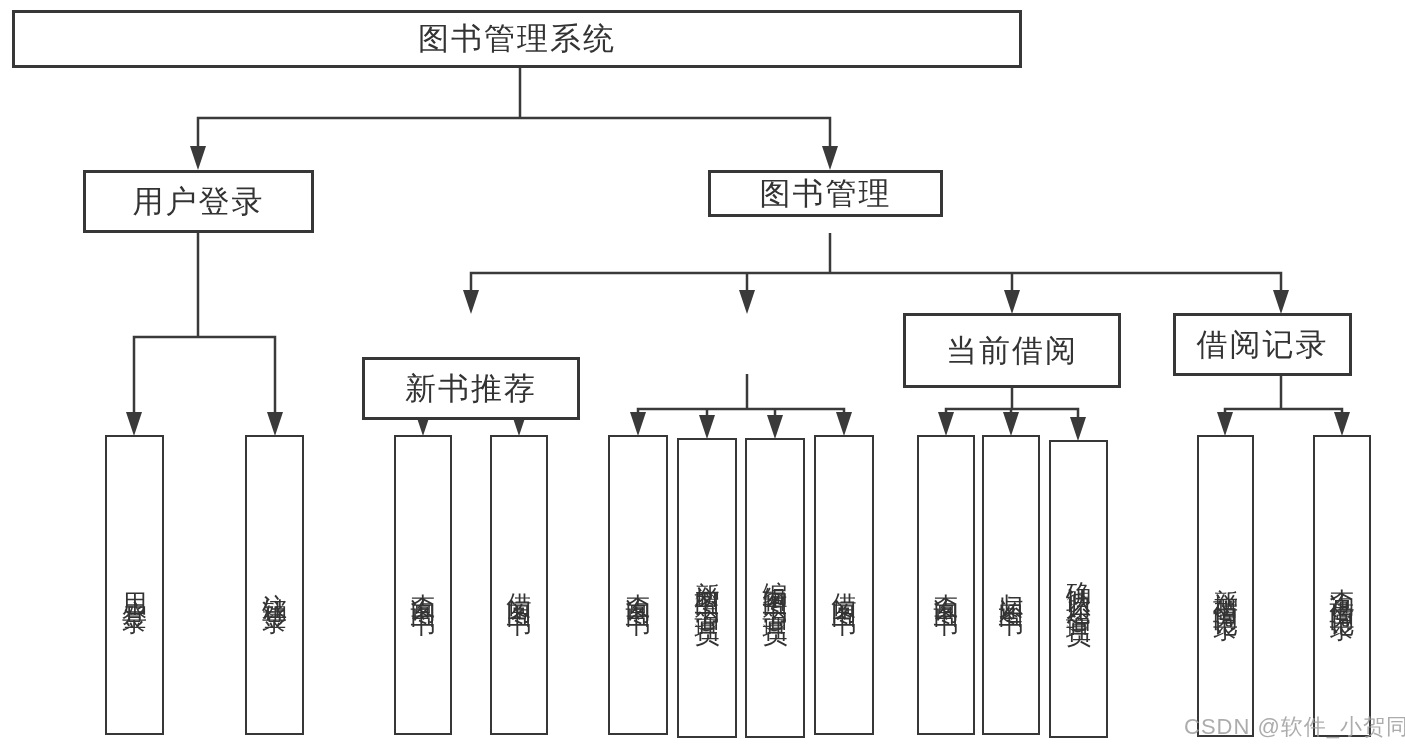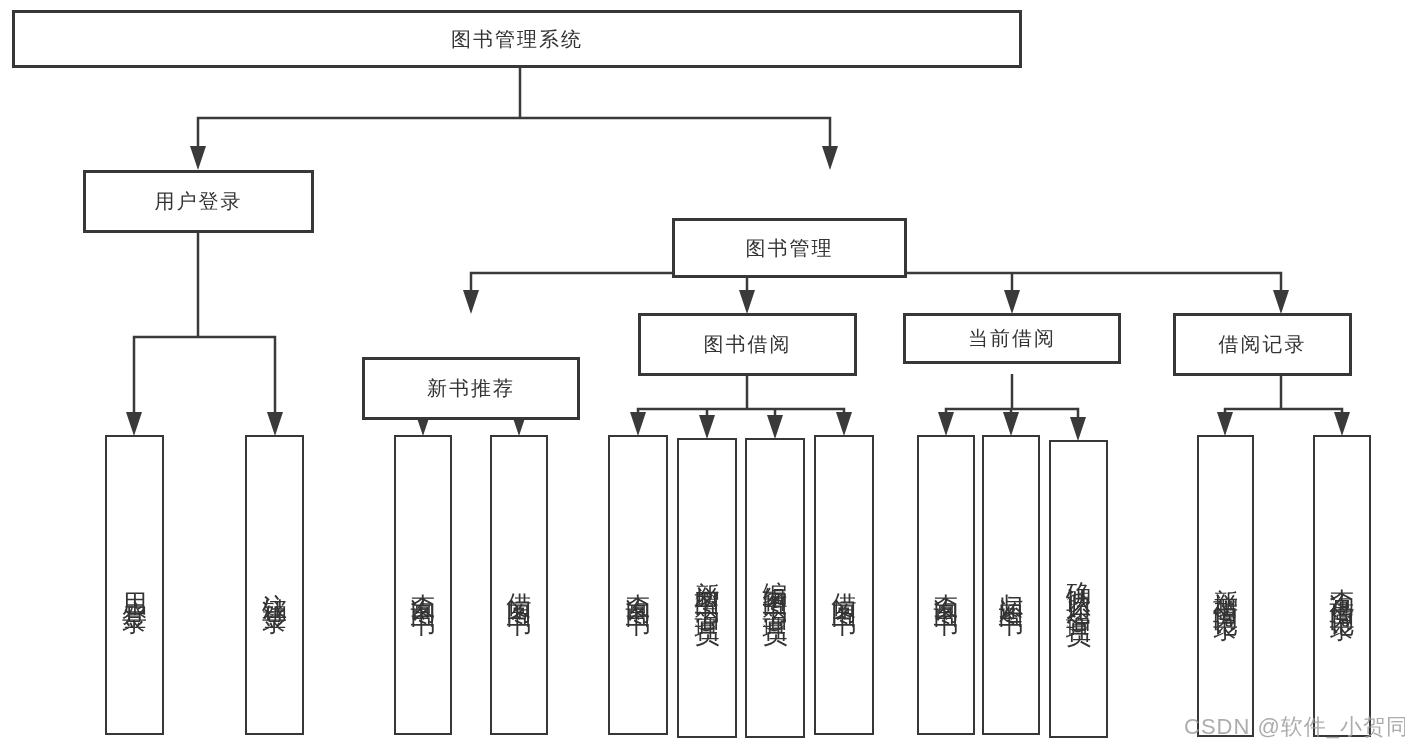--- a/index.html
+++ b/index.html
@@ -17,21 +17,21 @@
     width: 1405px; height: 747px;
   }
   .hbox {
     position: absolute;
     box-sizing: border-box;
     border: 3px solid #373737;
     background: #ffffff;
     display: flex;
     align-items: center;
     justify-content: center;
-    font-size: 20px;
+    font-size: 31px;
     letter-spacing: 2px;
     color: #333333;
     white-space: nowrap;
   }
   .vbox {
     position: absolute;
     box-sizing: border-box;
     border: 2.5px solid #373737;
     background: #ffffff;
     display: flex;
@@ -111,25 +111,24 @@
       <path d="M1281 374 V409"></path>
       <path d="M1225 420 V409 H1342 V420"></path>
       <polygon points="1217,412 1233,412 1225,436" fill="#3a3a3a" stroke="none"></polygon>
       <polygon points="1334,412 1350,412 1342,436" fill="#3a3a3a" stroke="none"></polygon>
     </g>
   </svg>
 
   <div class="hbox" style="left:12px; top:10px; width:1010px; height:58px;">图书管理系统</div>
 
   <div class="hbox" style="left:83px; top:170px; width:231px; height:63px;">用户登录</div>
-  <div class="hbox" style="left:672px; top:170px; width:235px; height:60px;margin-top:48px;">图书管理</div>
+  <div class="hbox" style="left:708px; top:170px; width:235px; height:47px;">图书管理</div>
 
   <div class="hbox" style="left:362px; top:313px; width:218px; height:63px;margin-top:44px;">新书推荐</div>
-  <div class="hbox" style="left:638px; top:313px; width:219px; height:63px;">图书借阅</div>
-  <div class="hbox" style="left:903px; top:313px; width:218px; height:51px;">当前借阅</div>
+  <div class="hbox" style="left:903px; top:313px; width:218px; height:75px;">当前借阅</div>
   <div class="hbox" style="left:1173px; top:313px; width:179px; height:63px;">借阅记录</div>
 
   <div class="vbox" style="left:105px; top:435px; width:59px; height:300px;">用户登录</div>
   <div class="vbox" style="left:245px; top:435px; width:59px; height:300px;">注销登录</div>
 
   <div class="vbox" style="left:394px; top:435px; width:58px; height:300px;">查询图书</div>
   <div class="vbox" style="left:490px; top:435px; width:58px; height:300px;">借阅图书</div>
 
   <div class="vbox" style="left:608px; top:435px; width:60px; height:300px;">查询图书</div>
   <div class="vbox" style="left:677px; top:438px; width:60px; height:300px;">新增图书（管理员）</div>

